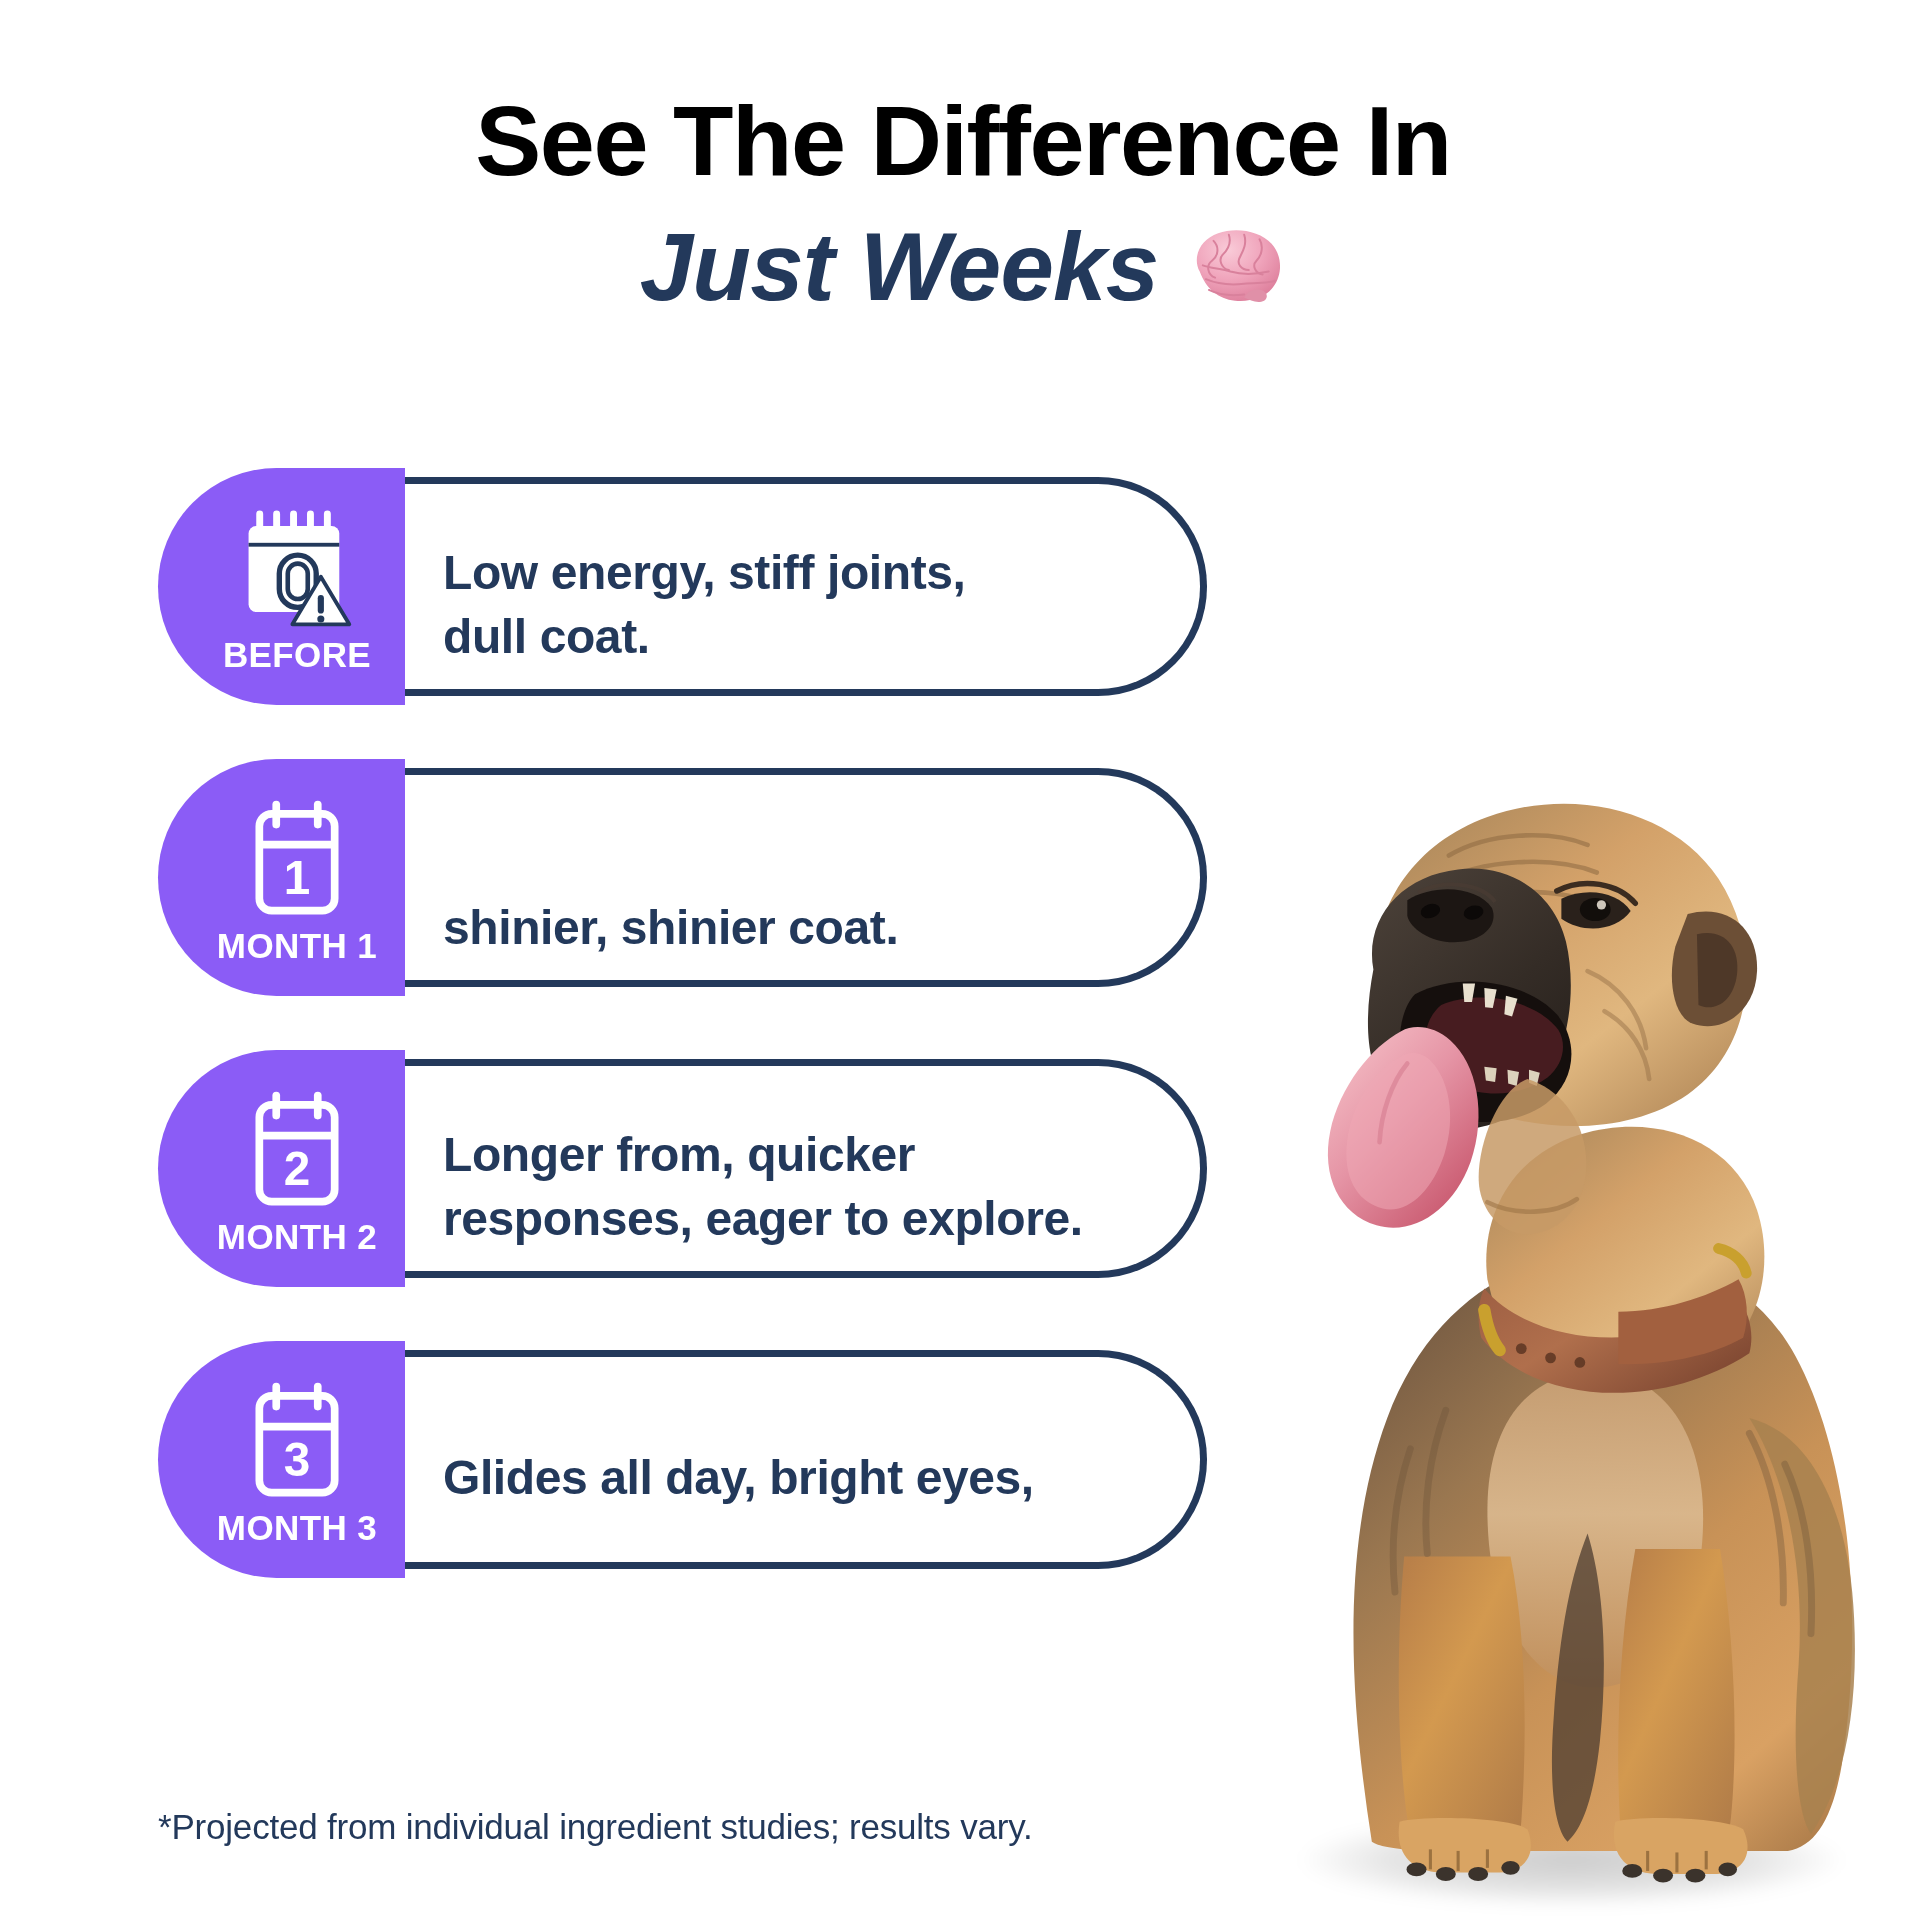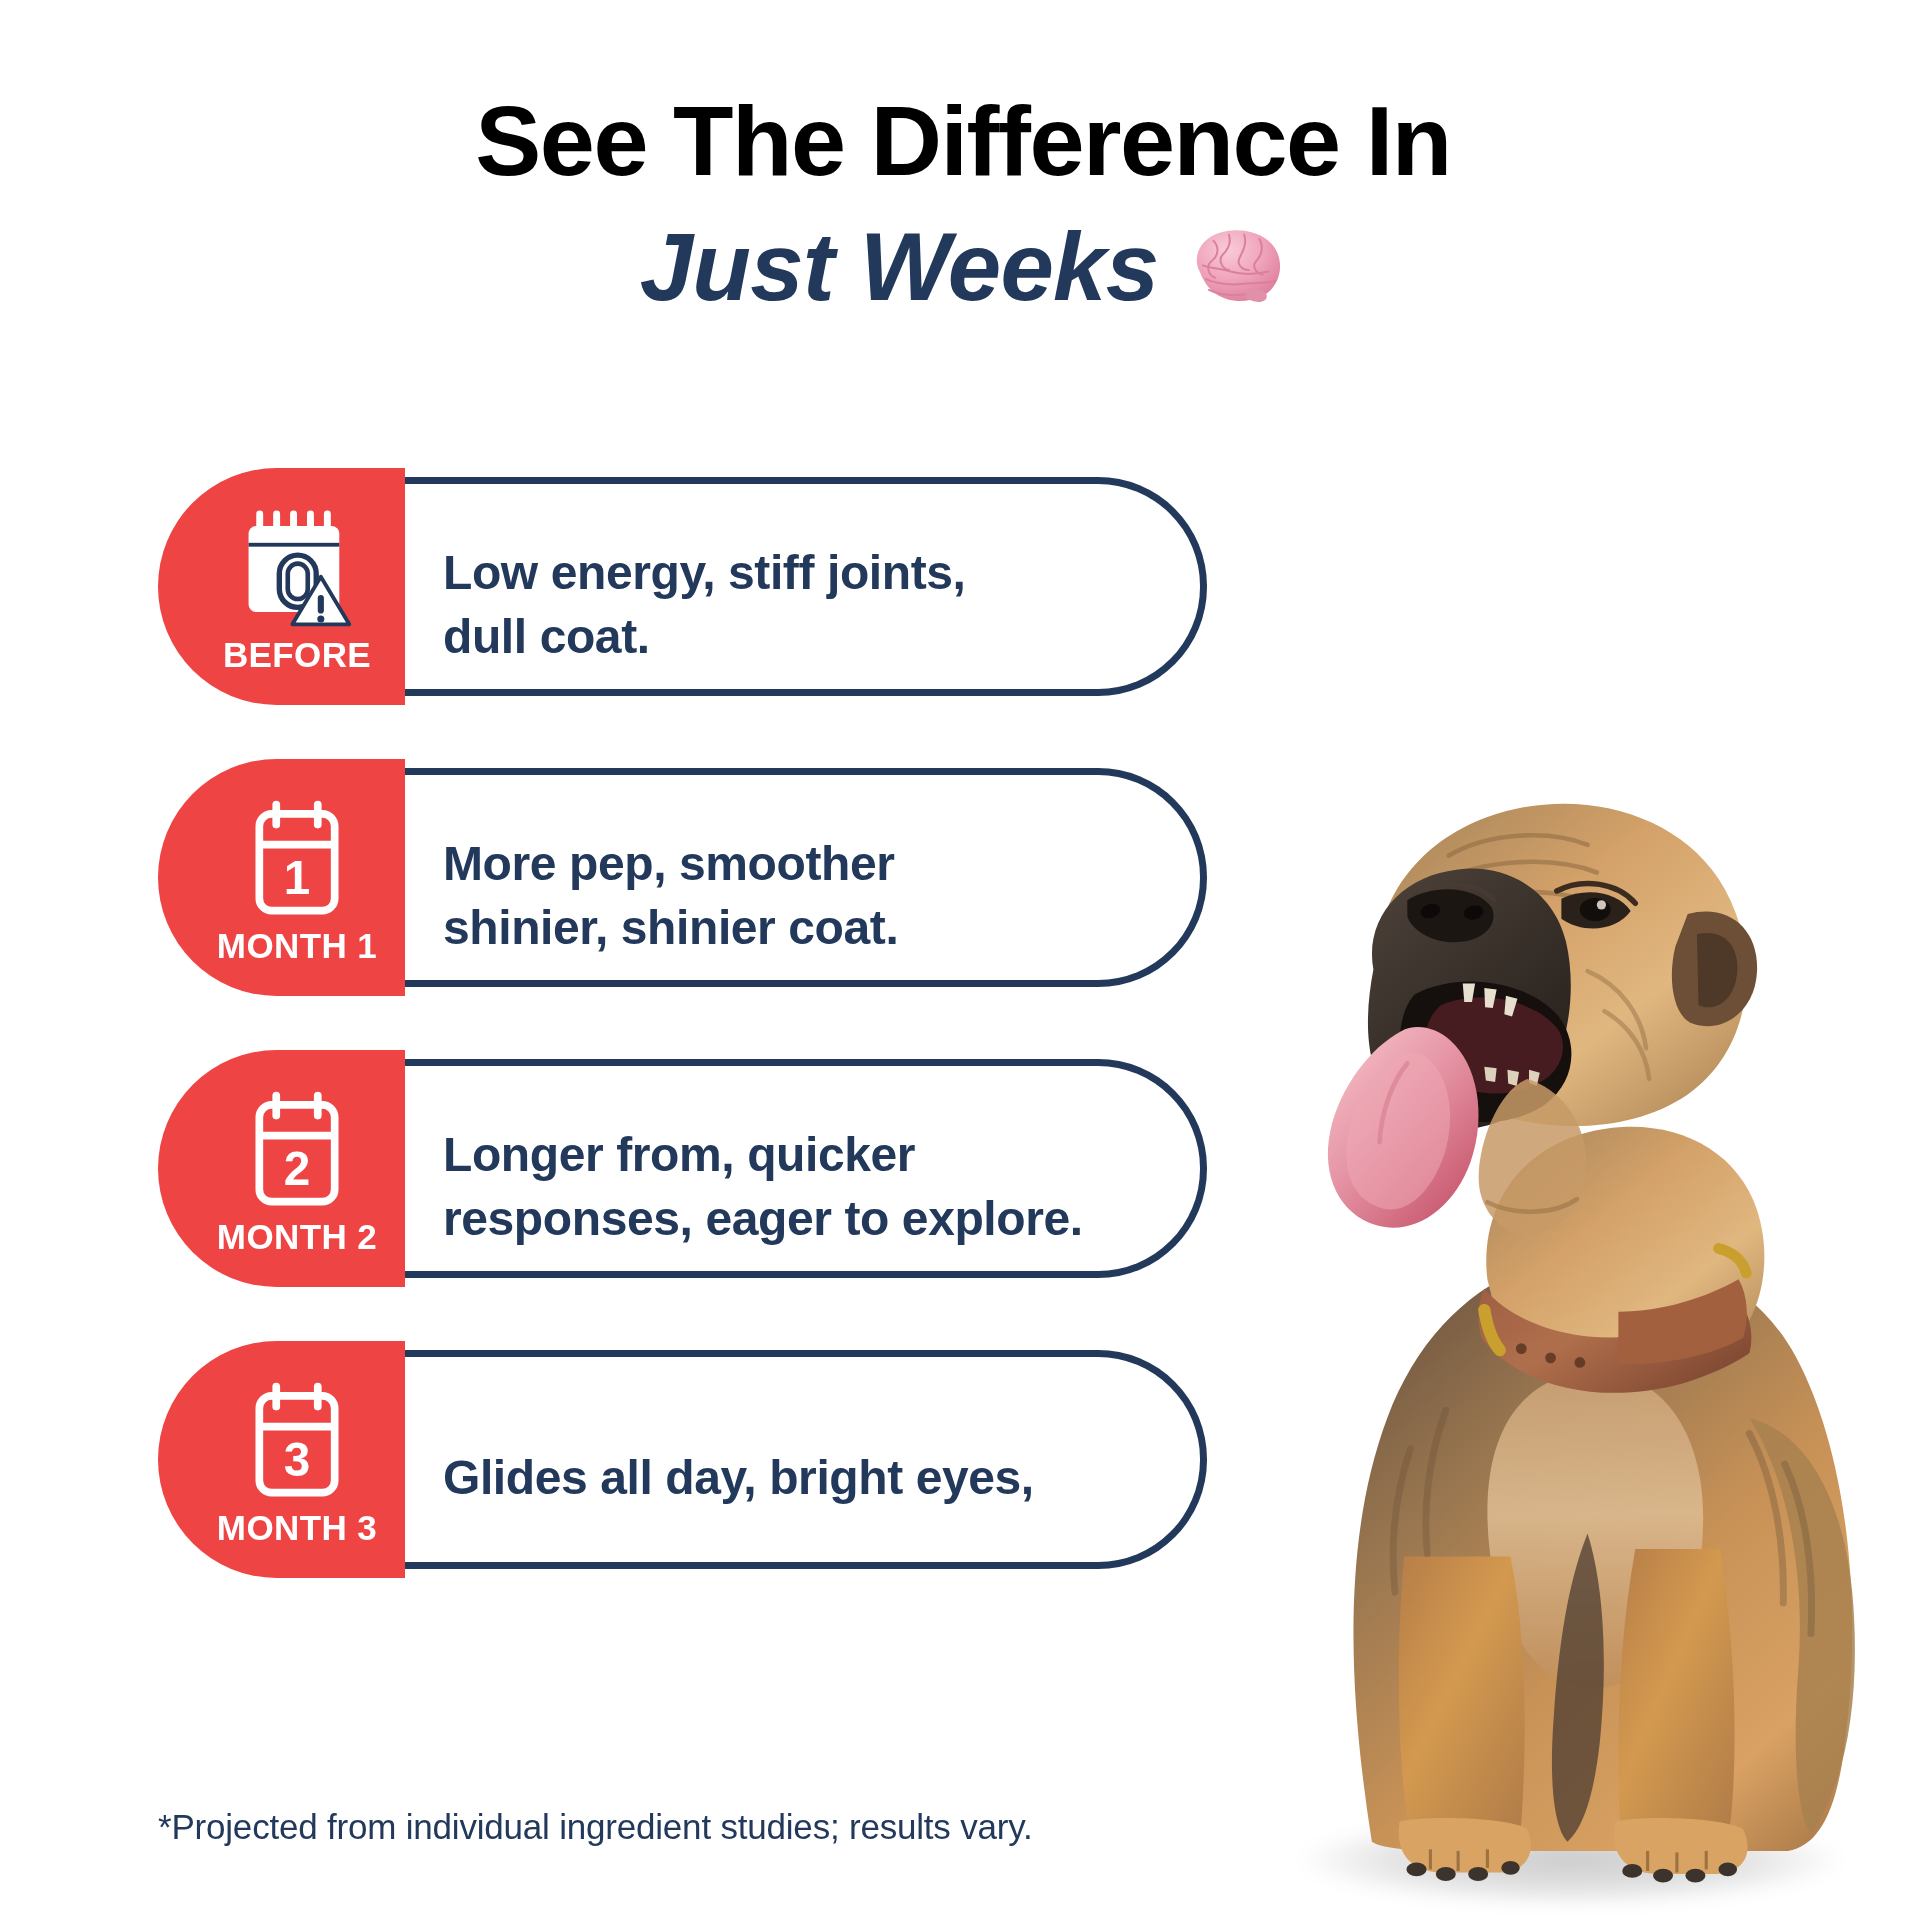--- a/index.html
+++ b/index.html
@@ -91,21 +91,21 @@
     border-left: none;
   }
 
   
   .card-badge {
     position: absolute;
     left: 0;
     top: 0;
     width: 247px;
     height: 237px;
-    background: #ef4444;
+    background: #8b5cf6;
     border-top-left-radius: 119px;
     border-bottom-left-radius: 119px;
     border-top-right-radius: 0;
     border-bottom-right-radius: 0;
     display: flex;
     flex-direction: column;
     align-items: center;
     justify-content: center;
     padding-left: 31px;
     padding-top: 7.7px;
@@ -268,21 +268,21 @@
             </g>
             <rect x="26" y="18" width="98" height="126" rx="16" fill="none" stroke="#ffffff" stroke-width="10"></rect>
             <path d="M26 58 H124" stroke="#ffffff" stroke-width="10"></path>
             <text x="75" y="122" text-anchor="middle" fill="#ffffff" font-family="Liberation Sans, sans-serif" font-weight="700" font-size="62">1</text>
           </svg>
         </span>
         <span class="badge-label">MONTH 1</span>
       </div>
       <div class="card-text">
         <div class="card-text-inner">
-          <span>More pep, smoother</span><br>
+          <br>
           <span>shinier, shinier coat.</span>
         </div>
       </div>
     </div>
 
     <div class="card">
       <div class="card-body"></div>
       <div class="card-badge">
         <span class="badge-icon">
           <svg viewBox="0 0 150 160" width="116" height="123" aria-hidden="true">

